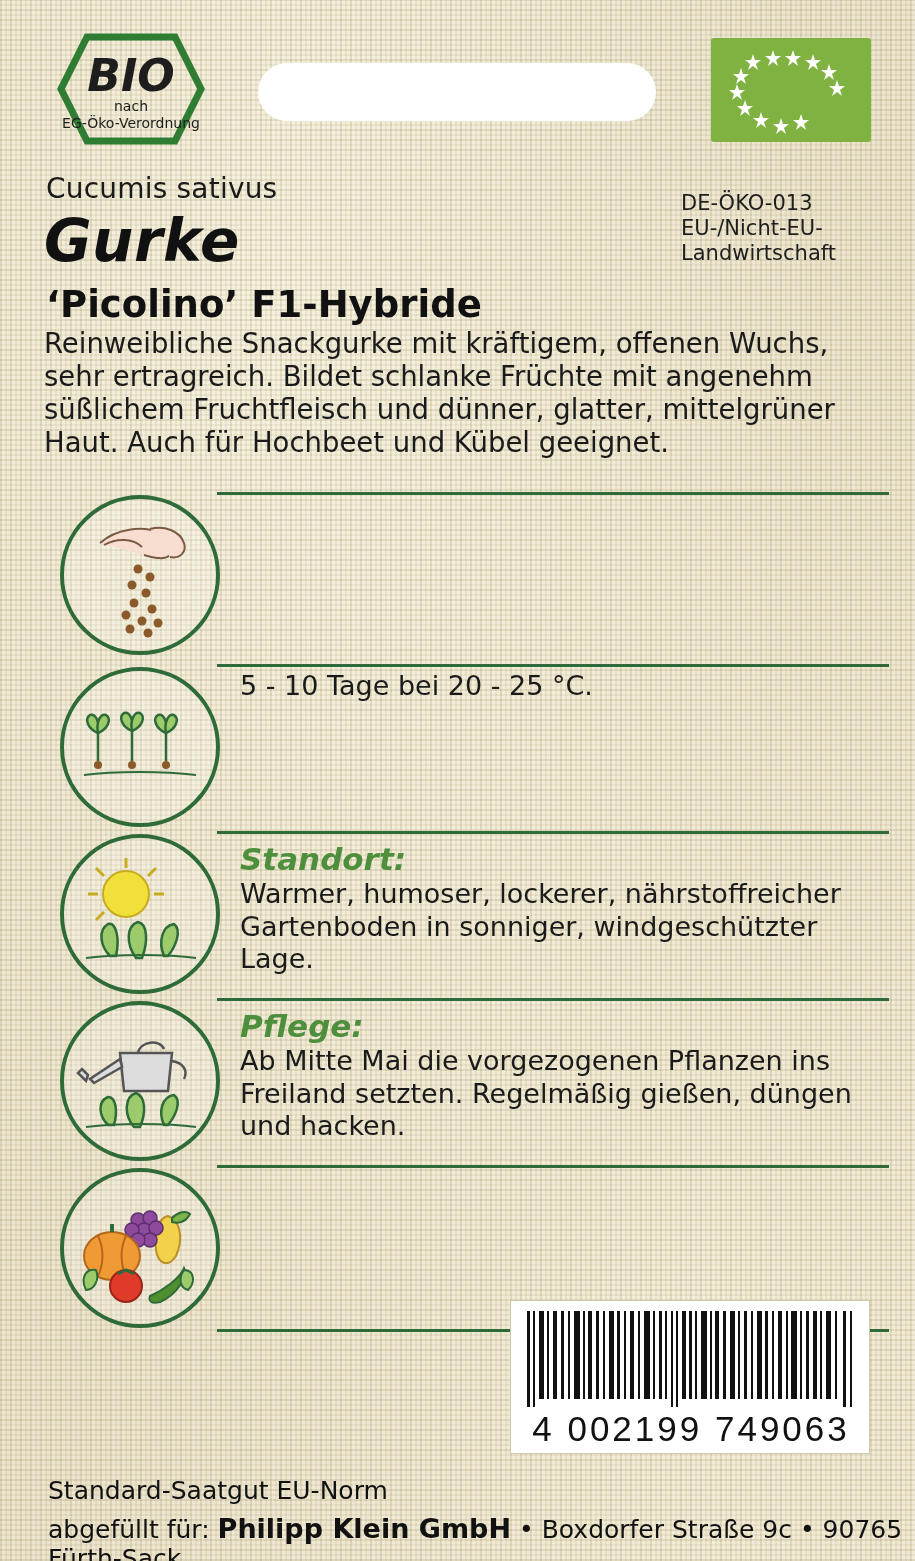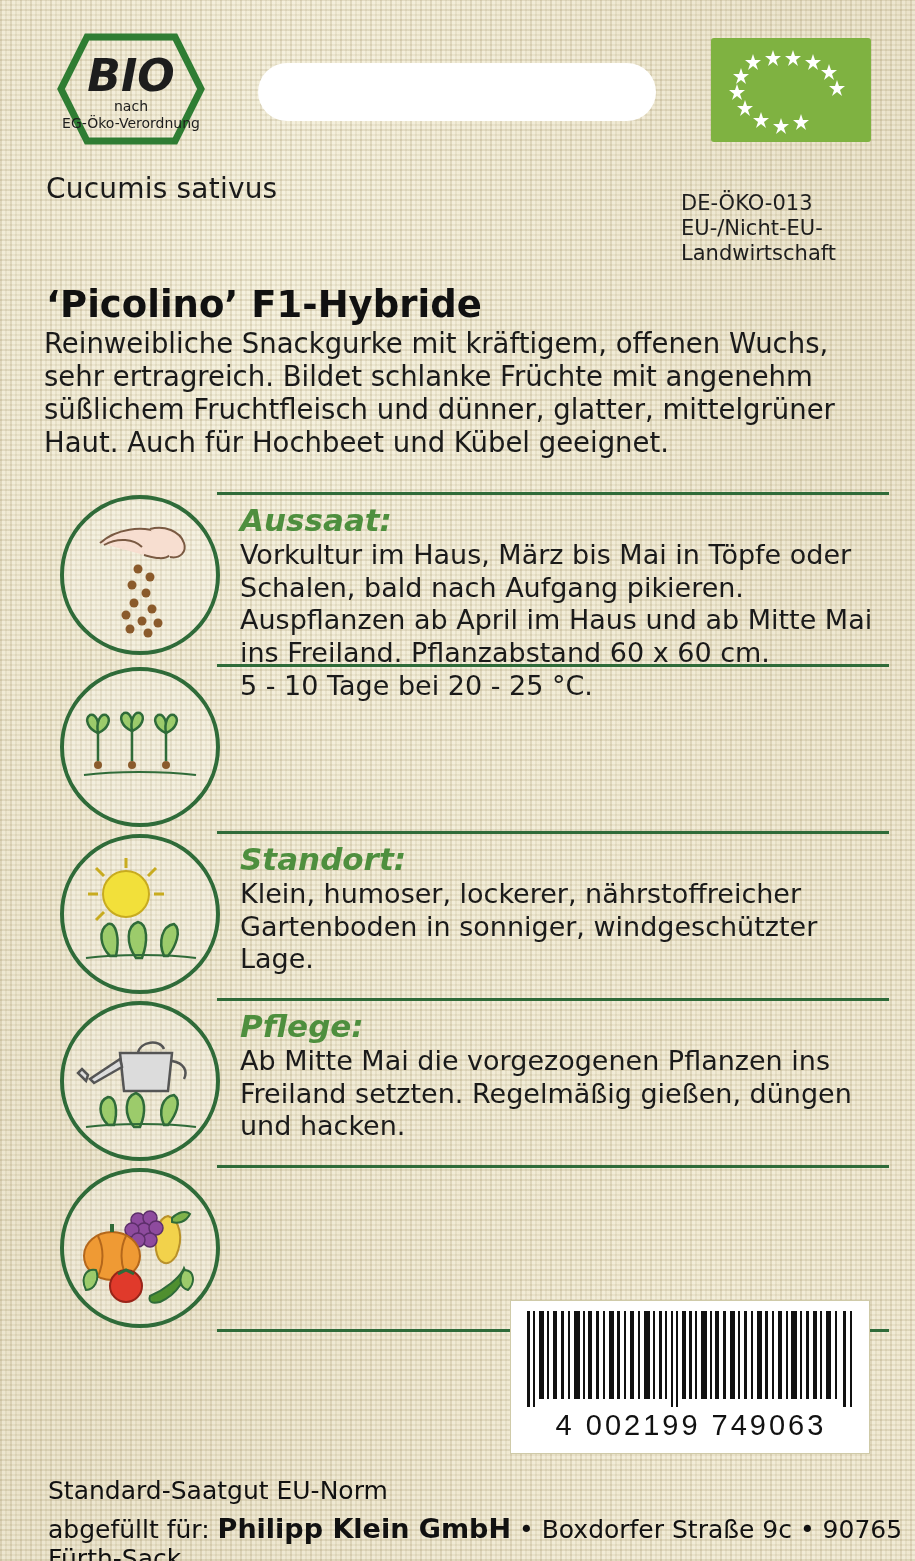--- a/index.html
+++ b/index.html
@@ -87,21 +87,21 @@
   }
 
   
   .barcode-box {
     position:absolute; left:510px; top:1300px; width:360px; height:154px;
     background:#ffffff; border:1px solid #cfcaa8;
   }
   .barcode-bars { position:absolute; left:14px; top:10px; width:332px; height:96px; }
   .barcode-digits {
     position:absolute; left:0; top:108px; width:360px; text-align:center;
-    font-size:29px; letter-spacing:3px; color:#111;
+    font-size:35px; letter-spacing:3px; color:#111;
     font-family:"Liberation Sans", sans-serif;
   }
   .footline { position:absolute; left:48px; width:860px; }
   .f1 { top:1476px; font-size:25px; color:#111; }
   .f2 { top:1513px; font-size:25px; color:#111; }
   .f2 b { font-size:27px; }
 </style>
 </head>
 <body>
 
@@ -141,20 +141,21 @@
       </g>
     </svg>
   </div>
   <div class="euorg-text">
     <div>DE-ÖKO-013</div>
     <div>EU-/Nicht-EU-</div>
     <div>Landwirtschaft</div>
   </div>
 
   <div class="species">Cucumis sativus</div>
+  <div class="crop-name">Gurke</div>
   <div class="variety">‘Picolino’ F1-Hybride</div>
   <div class="blurb">Reinweibliche Snackgurke mit kräftigem, offenen Wuchs, sehr ertragreich. Bildet schlanke Früchte mit angenehm süßlichem Fruchtfleisch und dünner, glatter, mittelgrüner Haut. Auch für Hochbeet und Kübel geeignet.</div>
 
   <div class="rows">
 
     <div class="row r1">
       <div class="divider"></div>
       <div class="circle">
         <svg width="152" height="152" viewBox="0 0 152 152">
           <path d="M36,44 C52,30 78,26 96,34 C108,40 112,50 106,56 C100,62 88,58 80,56" fill="#f7ded0" stroke="#7a5a42" stroke-width="2"></path>
@@ -167,24 +168,20 @@
               <circle cx="82" cy="94" r="4.5"></circle>
             <circle cx="70" cy="104" r="4.5"></circle>
               <circle cx="88" cy="110" r="4.5"></circle>
             <circle cx="62" cy="116" r="4.5"></circle>
               <circle cx="78" cy="122" r="4.5"></circle>
             <circle cx="94" cy="124" r="4.5"></circle>
               <circle cx="66" cy="130" r="4.5"></circle>
             <circle cx="84" cy="134" r="4.5"></circle>
           </g>
         </svg>
-      </div>
-      <div class="txt">
-        <div class="sec-title">Aussaat:</div>
-        <div class="sec-body">Vorkultur im Haus, März bis Mai in Töpfe oder Schalen, bald nach Aufgang pikieren. Auspflanzen ab April im Haus und ab Mitte Mai ins Freiland. Pflanzabstand 60 x 60 cm.</div>
       </div>
     </div>
 
     <div class="row">
       <div class="divider"></div>
       <div class="circle">
         <svg width="152" height="152" viewBox="0 0 152 152">
           <g stroke="#2f6b39" stroke-width="2.5" fill="#9ccb6b">
             <g transform="translate(18,40)">
               <path d="M16,50 L16,18" stroke="#2f6b39" fill="none"></path>
@@ -229,21 +226,21 @@
           <g fill="#9ccb6b" stroke="#2f6b39" stroke-width="2.5">
             <path d="M46,118 C36,108 34,92 44,86 C52,84 56,100 52,118 Z"></path>
             <path d="M72,120 C62,106 62,88 74,84 C84,86 84,104 78,120 Z"></path>
             <path d="M100,118 C94,104 98,88 110,86 C118,92 112,108 104,118 Z"></path>
           </g>
           <path d="M22,120 C52,116 104,116 132,120" fill="none" stroke="#2f6b39" stroke-width="2"></path>
         </svg>
       </div>
       <div class="txt">
         <div class="sec-title">Standort:</div>
-        <div class="sec-body">Klein, humoser, lockerer, nährstoffreicher Gartenboden in sonniger, windgeschützter Lage.</div>
+        <div class="sec-body">Warmer, humoser, lockerer, nährstoffreicher Gartenboden in sonniger, windgeschützter Lage.</div>
       </div>
     </div>
 
     <div class="row">
       <div class="divider"></div>
       <div class="circle">
         <svg width="152" height="152" viewBox="0 0 152 152">
           <g stroke="#555" stroke-width="2.5" fill="#dcdcdc">
             <path d="M56,48 L108,48 L104,86 L60,86 Z"></path>
             <path d="M56,54 L26,74 L30,78 L58,62 Z"></path>

